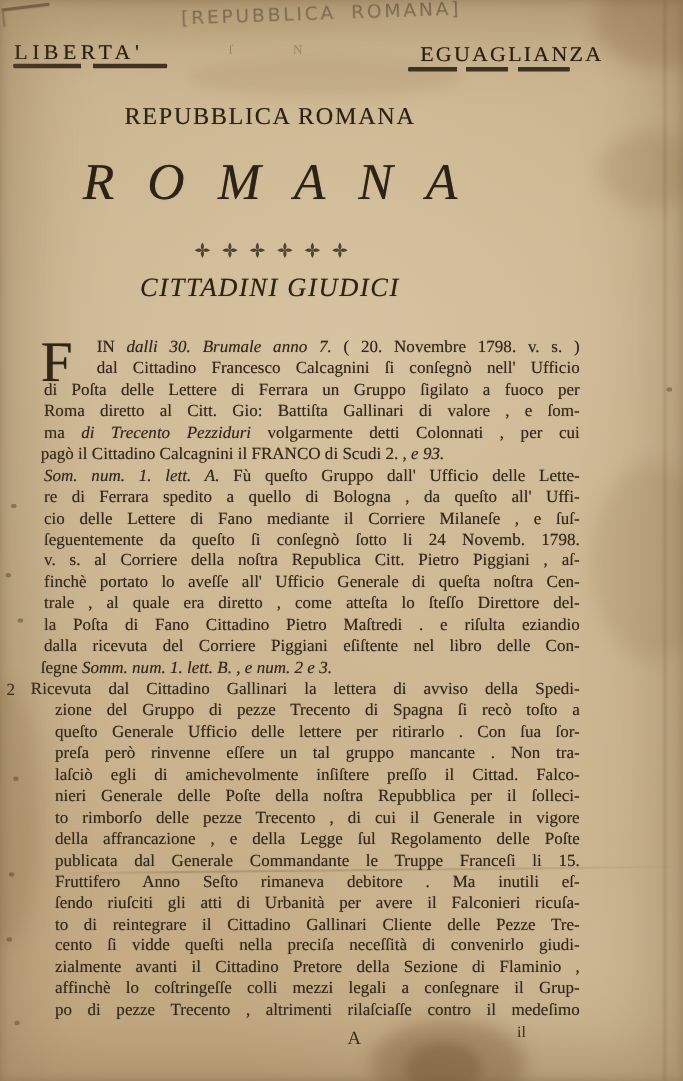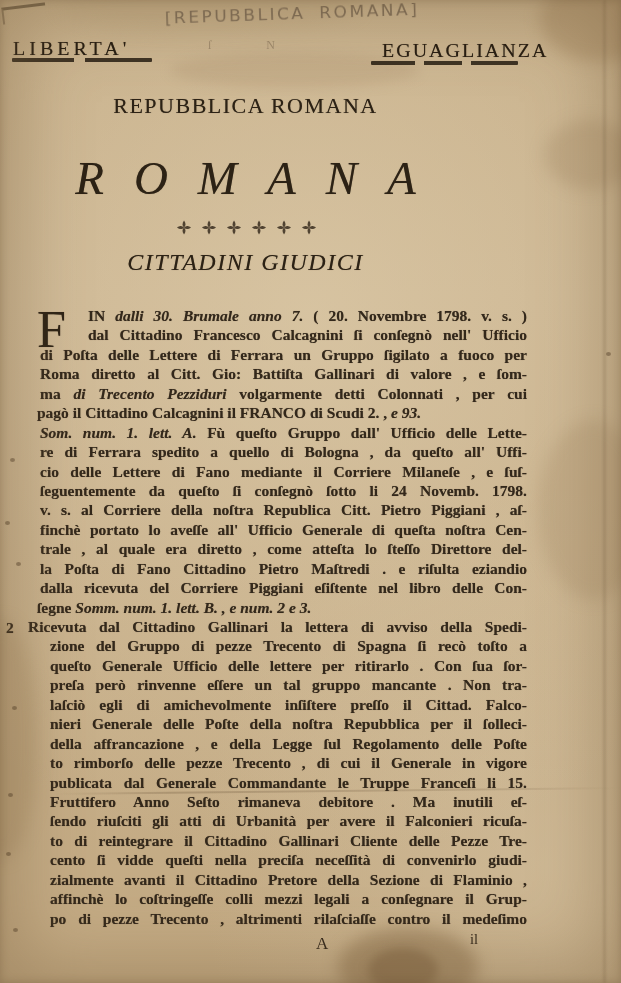--- a/index.html
+++ b/index.html
@@ -42,27 +42,27 @@
   #rule-left{left:12px;top:58px;width:140px;
     background:linear-gradient(90deg,#241b10 0 44%,transparent 44% 52%,#241b10 52% 100%);}
   #rule-right{left:371px;top:61px;width:147px;
     background:linear-gradient(90deg,#241b10 0 30%,transparent 30% 36%,#241b10 36% 62%,transparent 62% 68%,#241b10 68% 100%);}
   .offset-marks{position:absolute;left:208px;top:38px;width:130px;font-size:12px;letter-spacing:26px;
     color:rgba(54,41,25,.30);filter:blur(.6px);}
 
   .hcol{position:absolute;left:0;width:455px;text-align:center;color:#2c2215;
     text-shadow:0 0 .7px rgba(44,34,21,.5);margin-left:18px;}
   #t1{top:93px;font-size:22px;letter-spacing:1.5px;}
-  #t2{top:151px;font-size:47px;font-style:italic;letter-spacing:30px;text-indent:30px;}
+  #t2{top:139px;font-size:47px;font-style:italic;letter-spacing:30px;text-indent:30px;}
   .orn{top:219px;}
   #t3{top:249px;font-size:24px;font-style:italic;letter-spacing:1.5px;}
 
   #body{position:absolute;left:0;top:306px;width:527px;font-size:15.5px;line-height:19.45px;
     text-shadow:0 0 .7px rgba(40,30,18,.5);}
-  .para{position:relative;font-weight:bold;}
+  .para{position:relative;}
   .pnum{position:absolute;left:6px;top:1px;}
   .line{height:19.45px;text-align:justify;text-align-last:justify;}
   .line.loose{text-align-last:left;padding-left:37px;}
   .p1{padding-left:40px;}
   .dc{padding-left:88px;}
   .p2f{padding-left:28px;}
   .p2{padding-left:50px;}
   .seg-i{font-style:italic;}
   #dropcap{position:absolute;left:37px;top:2px;font-size:52px;line-height:44px;color:#2c2215;}
   #sig{position:absolute;left:316px;top:934px;font-size:17px;}
@@ -146,22 +146,22 @@
           <div class="line p1 loose"><span class="seg-r">ſegne </span><span class="seg-i">Somm. num. 1. lett. B. , e num. 2 e 3.</span></div>
         </div>
         <div class="para">
           <span class="pnum">2</span>
           <div class="line p2f"><span class="seg-r">Ricevuta dal Cittadino Gallinari la lettera di avviso della Spedi-</span></div>
           <div class="line p2"><span class="seg-r">zione del Gruppo di pezze Trecento di Spagna ſi recò toſto a</span></div>
           <div class="line p2"><span class="seg-r">queſto Generale Ufficio delle lettere per ritirarlo . Con ſua ſor-</span></div>
           <div class="line p2"><span class="seg-r">preſa però rinvenne eſſere un tal gruppo mancante . Non tra-</span></div>
           <div class="line p2"><span class="seg-r">laſciò egli di amichevolmente inſiſtere preſſo il Cittad. Falco-</span></div>
           <div class="line p2"><span class="seg-r">nieri Generale delle Poſte della noſtra Repubblica per il ſolleci-</span></div>
+          <div class="line p2"><span class="seg-r">to rimborſo delle pezze Trecento , di cui il Generale in vigore</span></div>
           <div class="line p2"><span class="seg-r">della affrancazione , e della Legge ſul Regolamento delle Poſte</span></div>
-          <div class="line p2"><span class="seg-r">to rimborſo delle pezze Trecento , di cui il Generale in vigore</span></div>
           <div class="line p2"><span class="seg-r">publicata dal Generale Commandante le Truppe Franceſi li 15.</span></div>
           <div class="line p2"><span class="seg-r">Fruttifero Anno Seſto rimaneva debitore . Ma inutili eſ-</span></div>
           <div class="line p2"><span class="seg-r">ſendo riuſciti gli atti di Urbanità per avere il Falconieri ricuſa-</span></div>
           <div class="line p2"><span class="seg-r">to di reintegrare il Cittadino Gallinari Cliente delle Pezze Tre-</span></div>
           <div class="line p2"><span class="seg-r">cento ſi vidde queſti nella preciſa neceſſità di convenirlo giudi-</span></div>
           <div class="line p2"><span class="seg-r">zialmente avanti il Cittadino Pretore della Sezione di Flaminio ,</span></div>
           <div class="line p2"><span class="seg-r">affinchè lo coſtringeſſe colli mezzi legali a conſegnare il Grup-</span></div>
           <div class="line p2"><span class="seg-r">po di pezze Trecento , altrimenti rilaſciaſſe contro il medeſimo</span></div>
         </div>
       </div>

